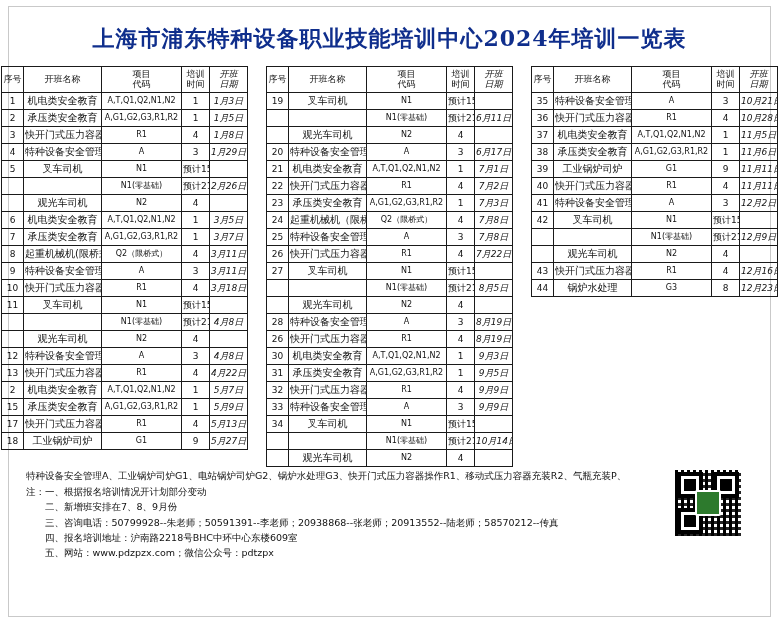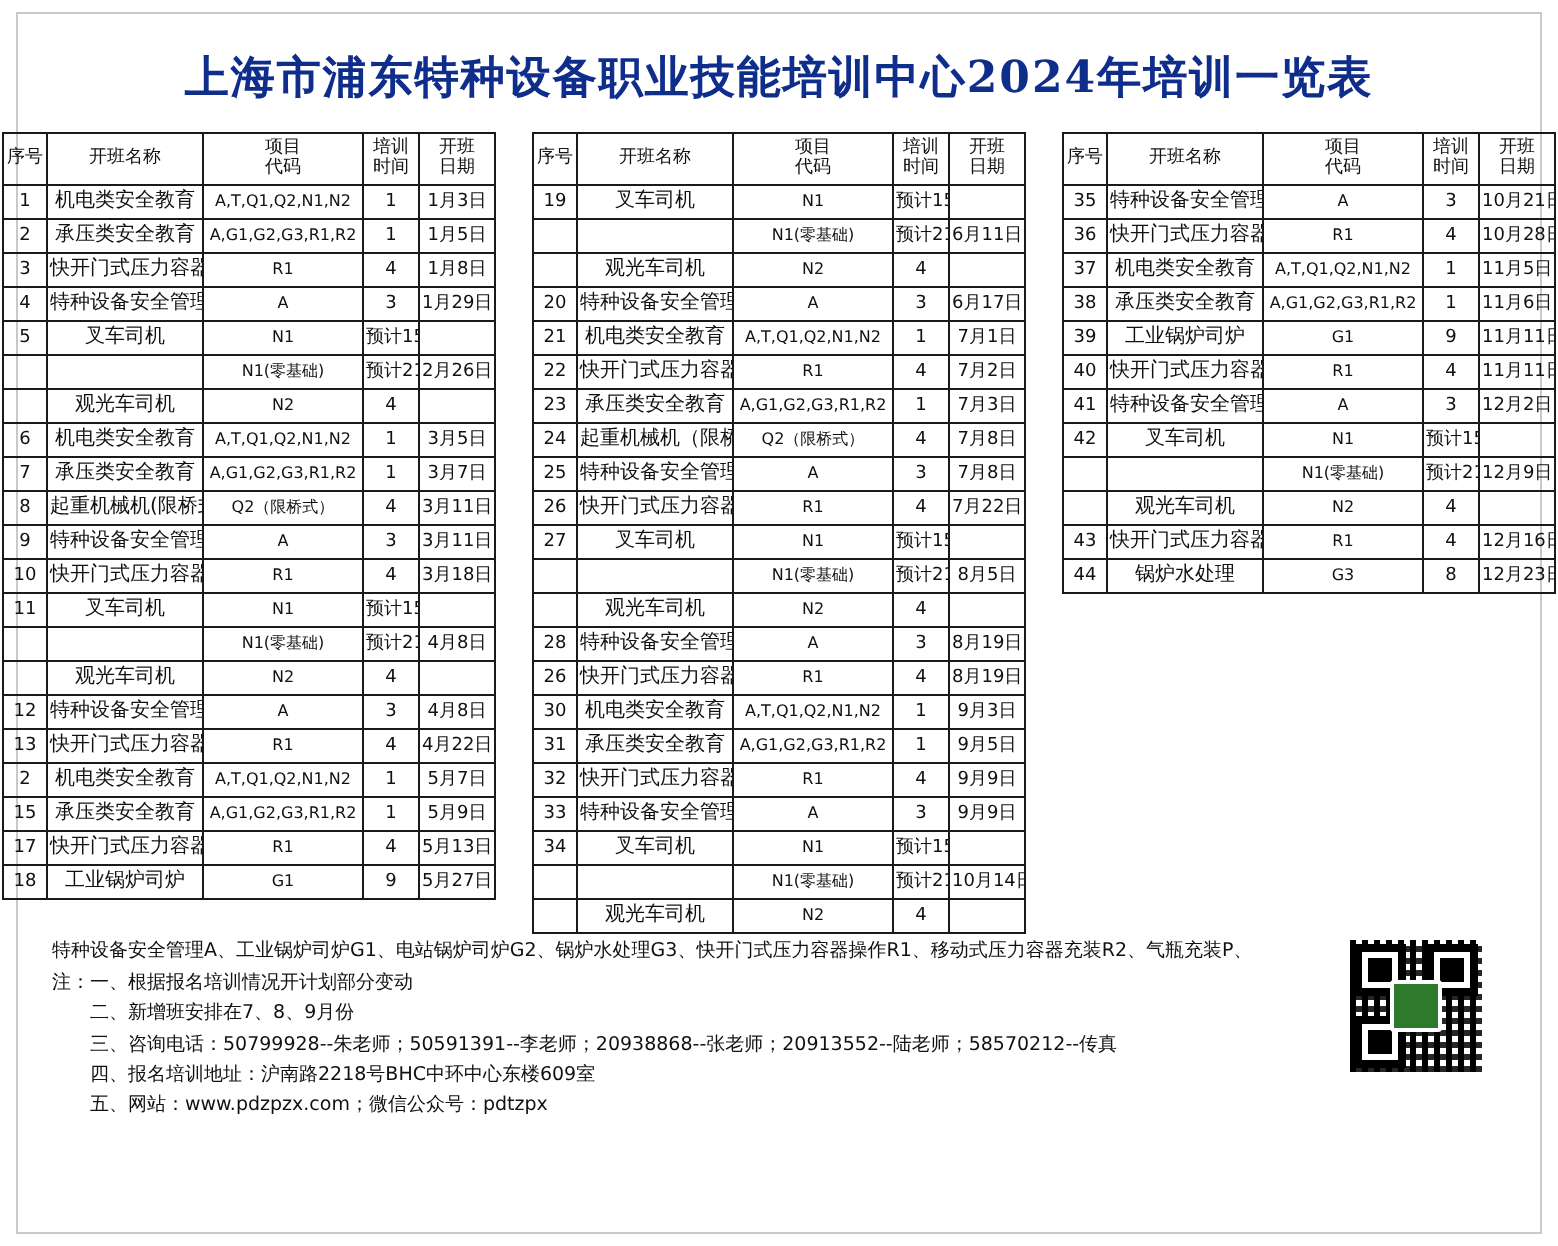--- a/index.html
+++ b/index.html
@@ -62,21 +62,21 @@
   th{
     font-weight:normal;
     font-size:9px;
     height:26px;
     line-height:1.1;
   }
   .c-no{width:22px;}
   .c-name{width:78px;}
   .c-code{width:80px;}
   .c-dur{width:28px;}
-  .c-date{width:38px;}
+  .c-date{width:38px;font-style:italic;}
   td.name{font-size:10px;}
   td.code{font-size:8px;}
   .notes{
     margin-top:1px;
     font-size:9.5px;
     line-height:1.6;
     color:#111;
     padding-left:6px;
   }
   .notes .l1{font-size:9.5px;}

